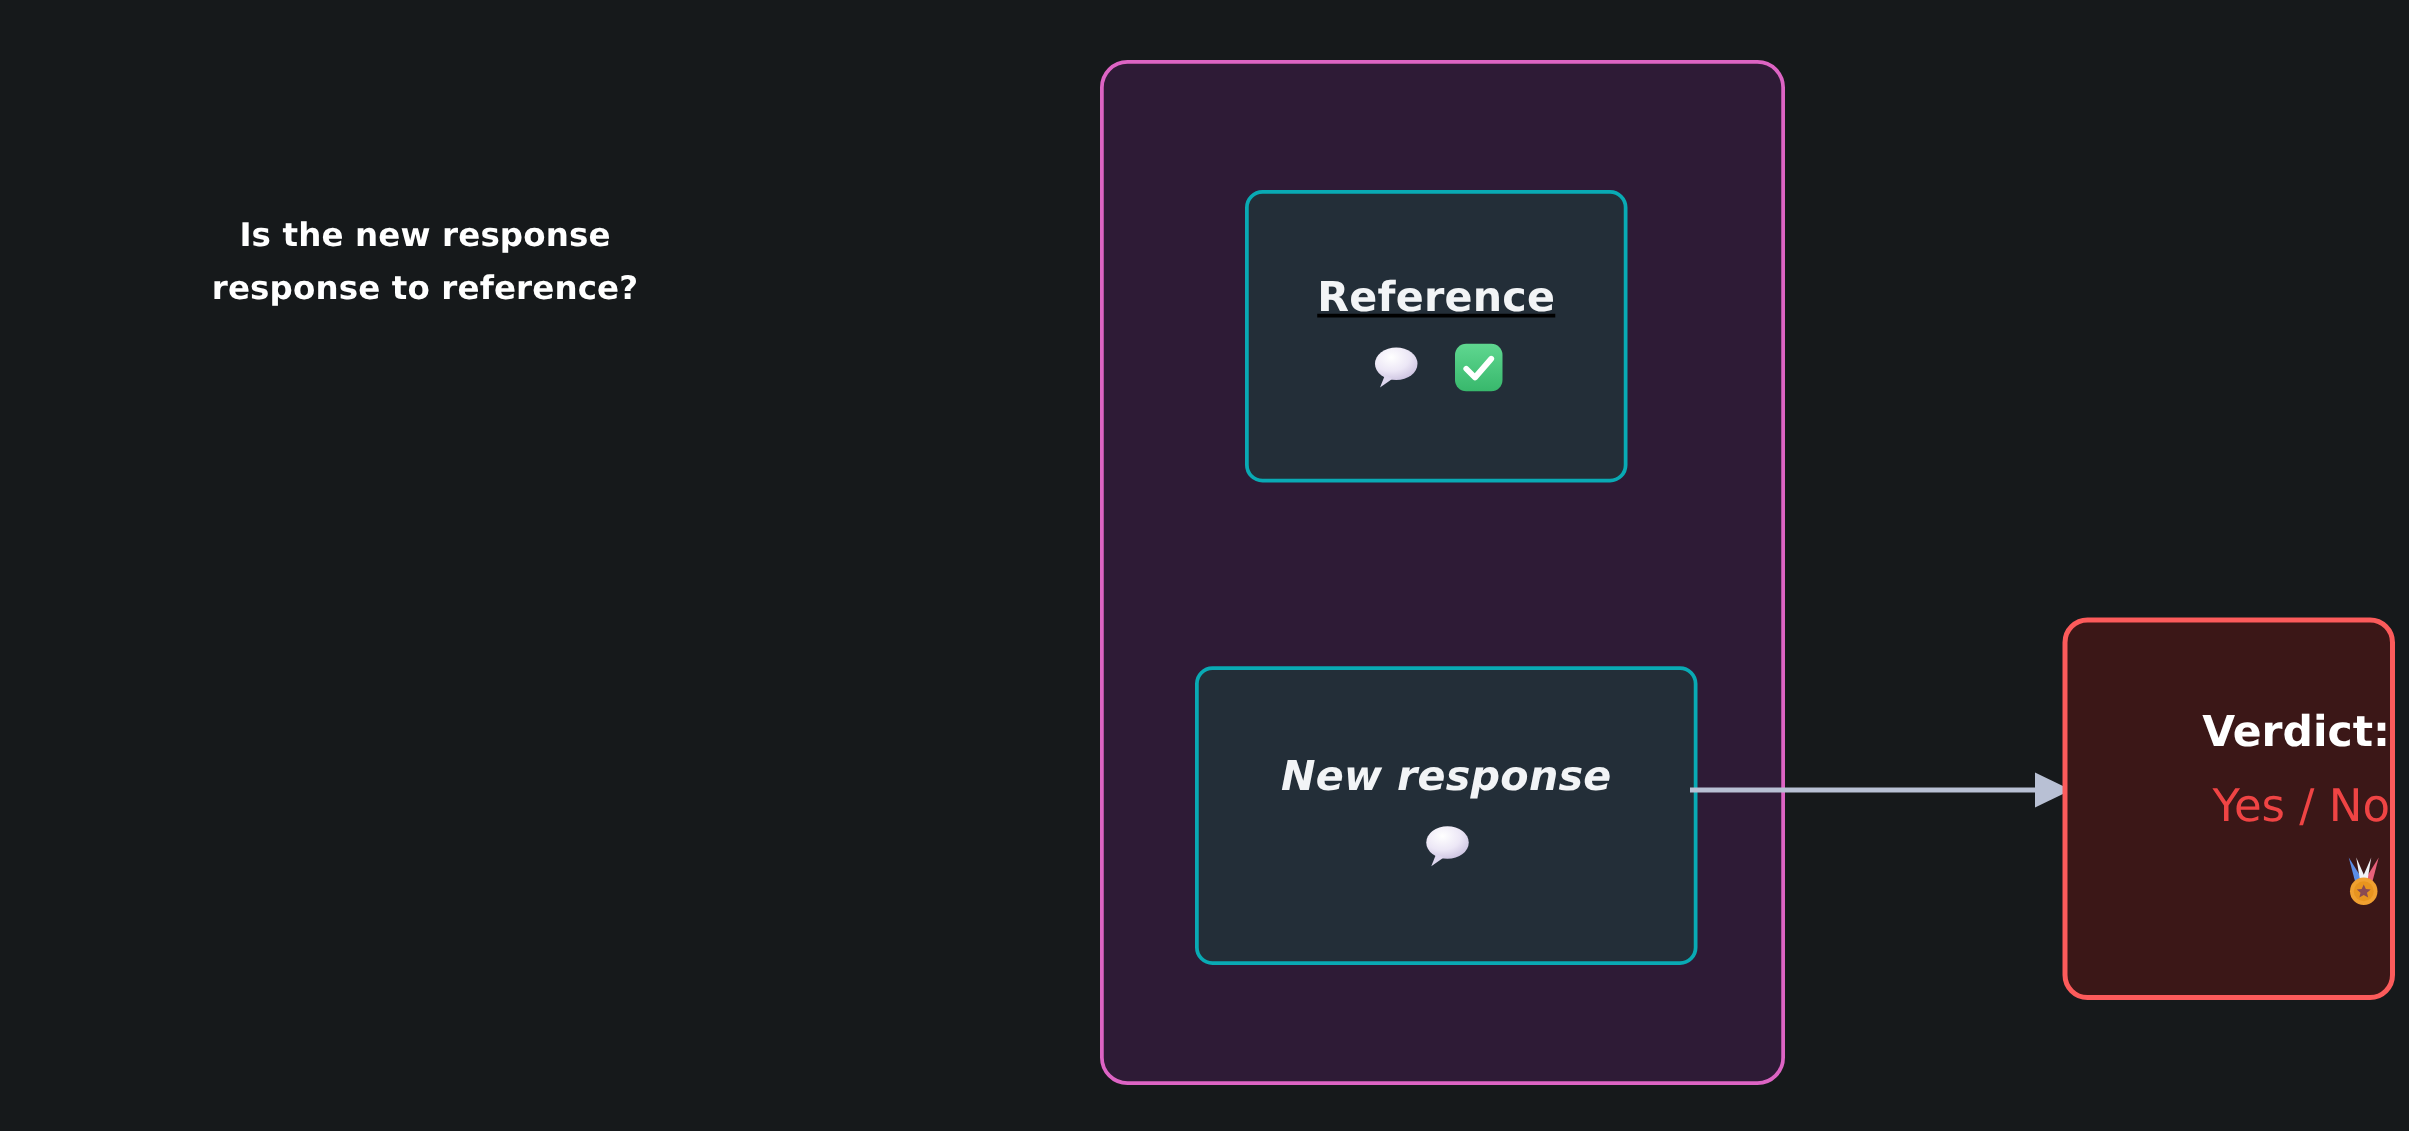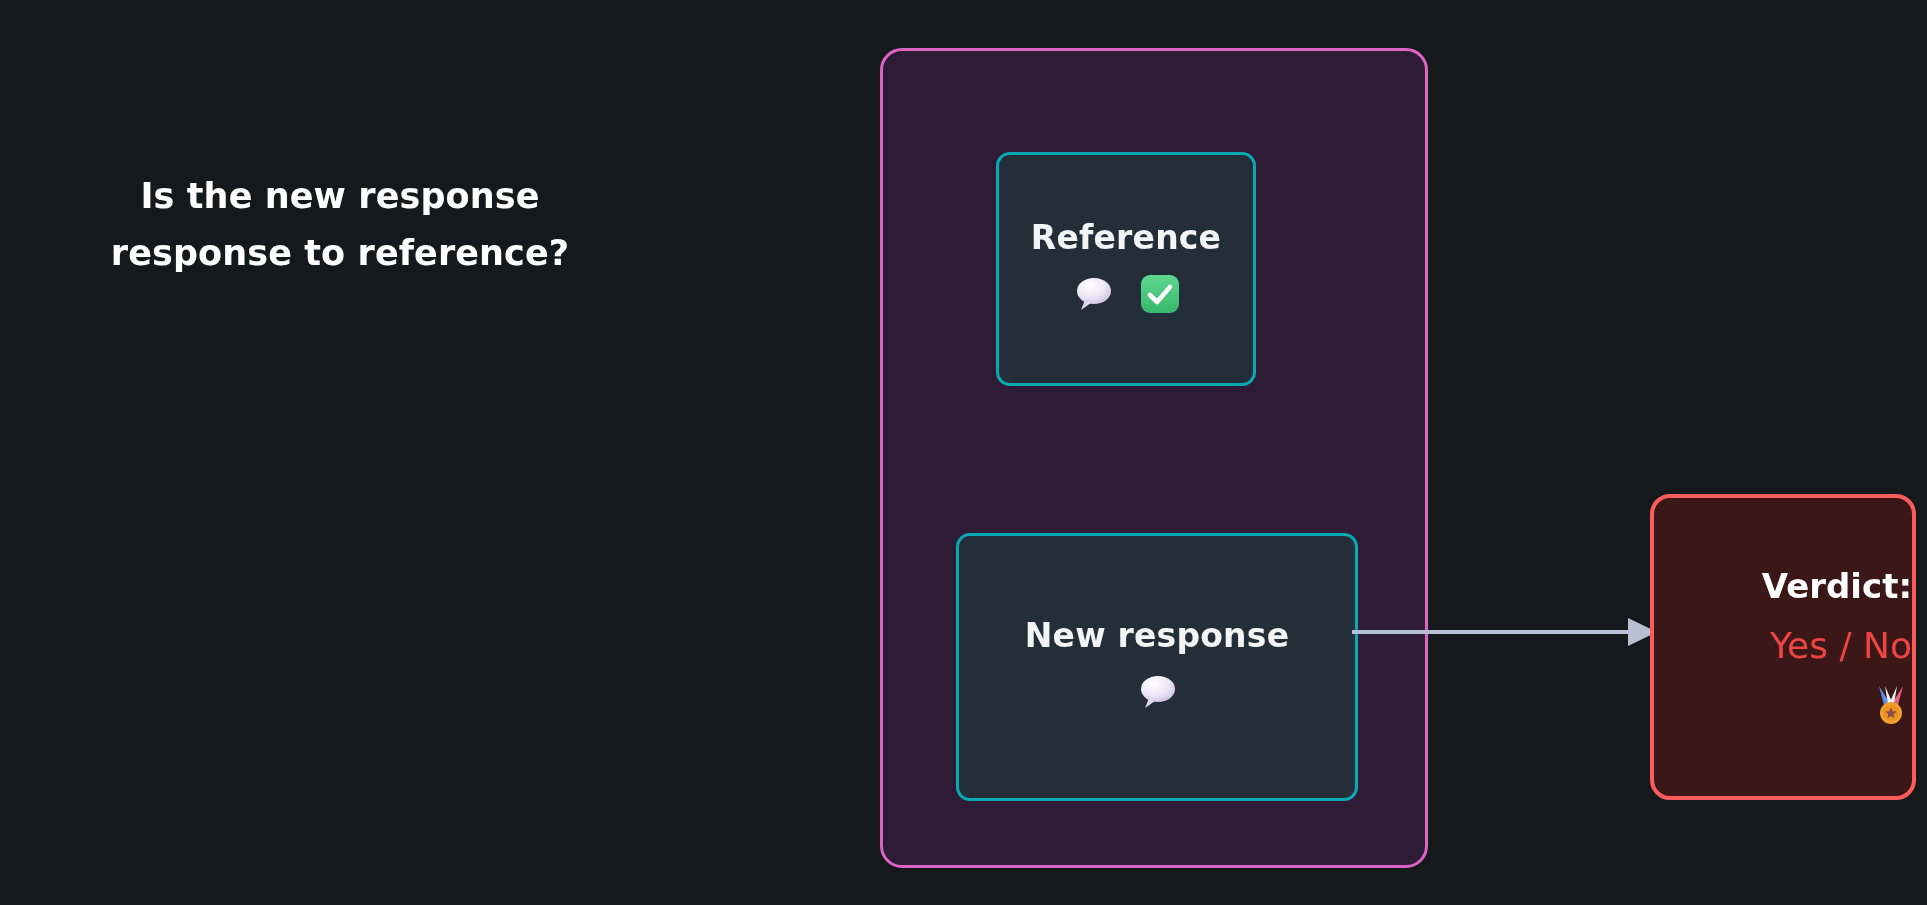--- a/index.html
+++ b/index.html
@@ -18,21 +18,21 @@
   }
 
   
   #prompt {
     position: absolute;
     left: 60px;
     top: 168px;
     width: 560px;
     text-align: center;
     color: #ffffff;
-    font-size: 35px;
+    font-size: 26px;
     font-weight: 700;
     line-height: 1.62;
     letter-spacing: 0.1px;
   }
   #prompt .line { display: block; white-space: pre; }
 
   
   #judge-container {
     position: absolute;
     left: 880px;
@@ -53,28 +53,30 @@
     border: 3px solid #09aab4;
     border-radius: 14px;
     display: flex;
     flex-direction: column;
     align-items: center;
     justify-content: center;
   }
   #card-reference {
     left: 113px;
     top: 101px;
-    width: 260px;
+    width: 306px;
     height: 234px;
+    text-decoration: underline;
   }
   #card-new-response {
     left: 73px;
     top: 482px;
     width: 402px;
-    height: 268px;
+    height: 239px;
+    font-style: italic;
   }
   .card-title {
     color: #f2f4f6;
     font-size: 33px;
     font-weight: 700;
     letter-spacing: 0.2px;
     line-height: 1;
   }
   .card-icons {
     margin-top: 20px;

